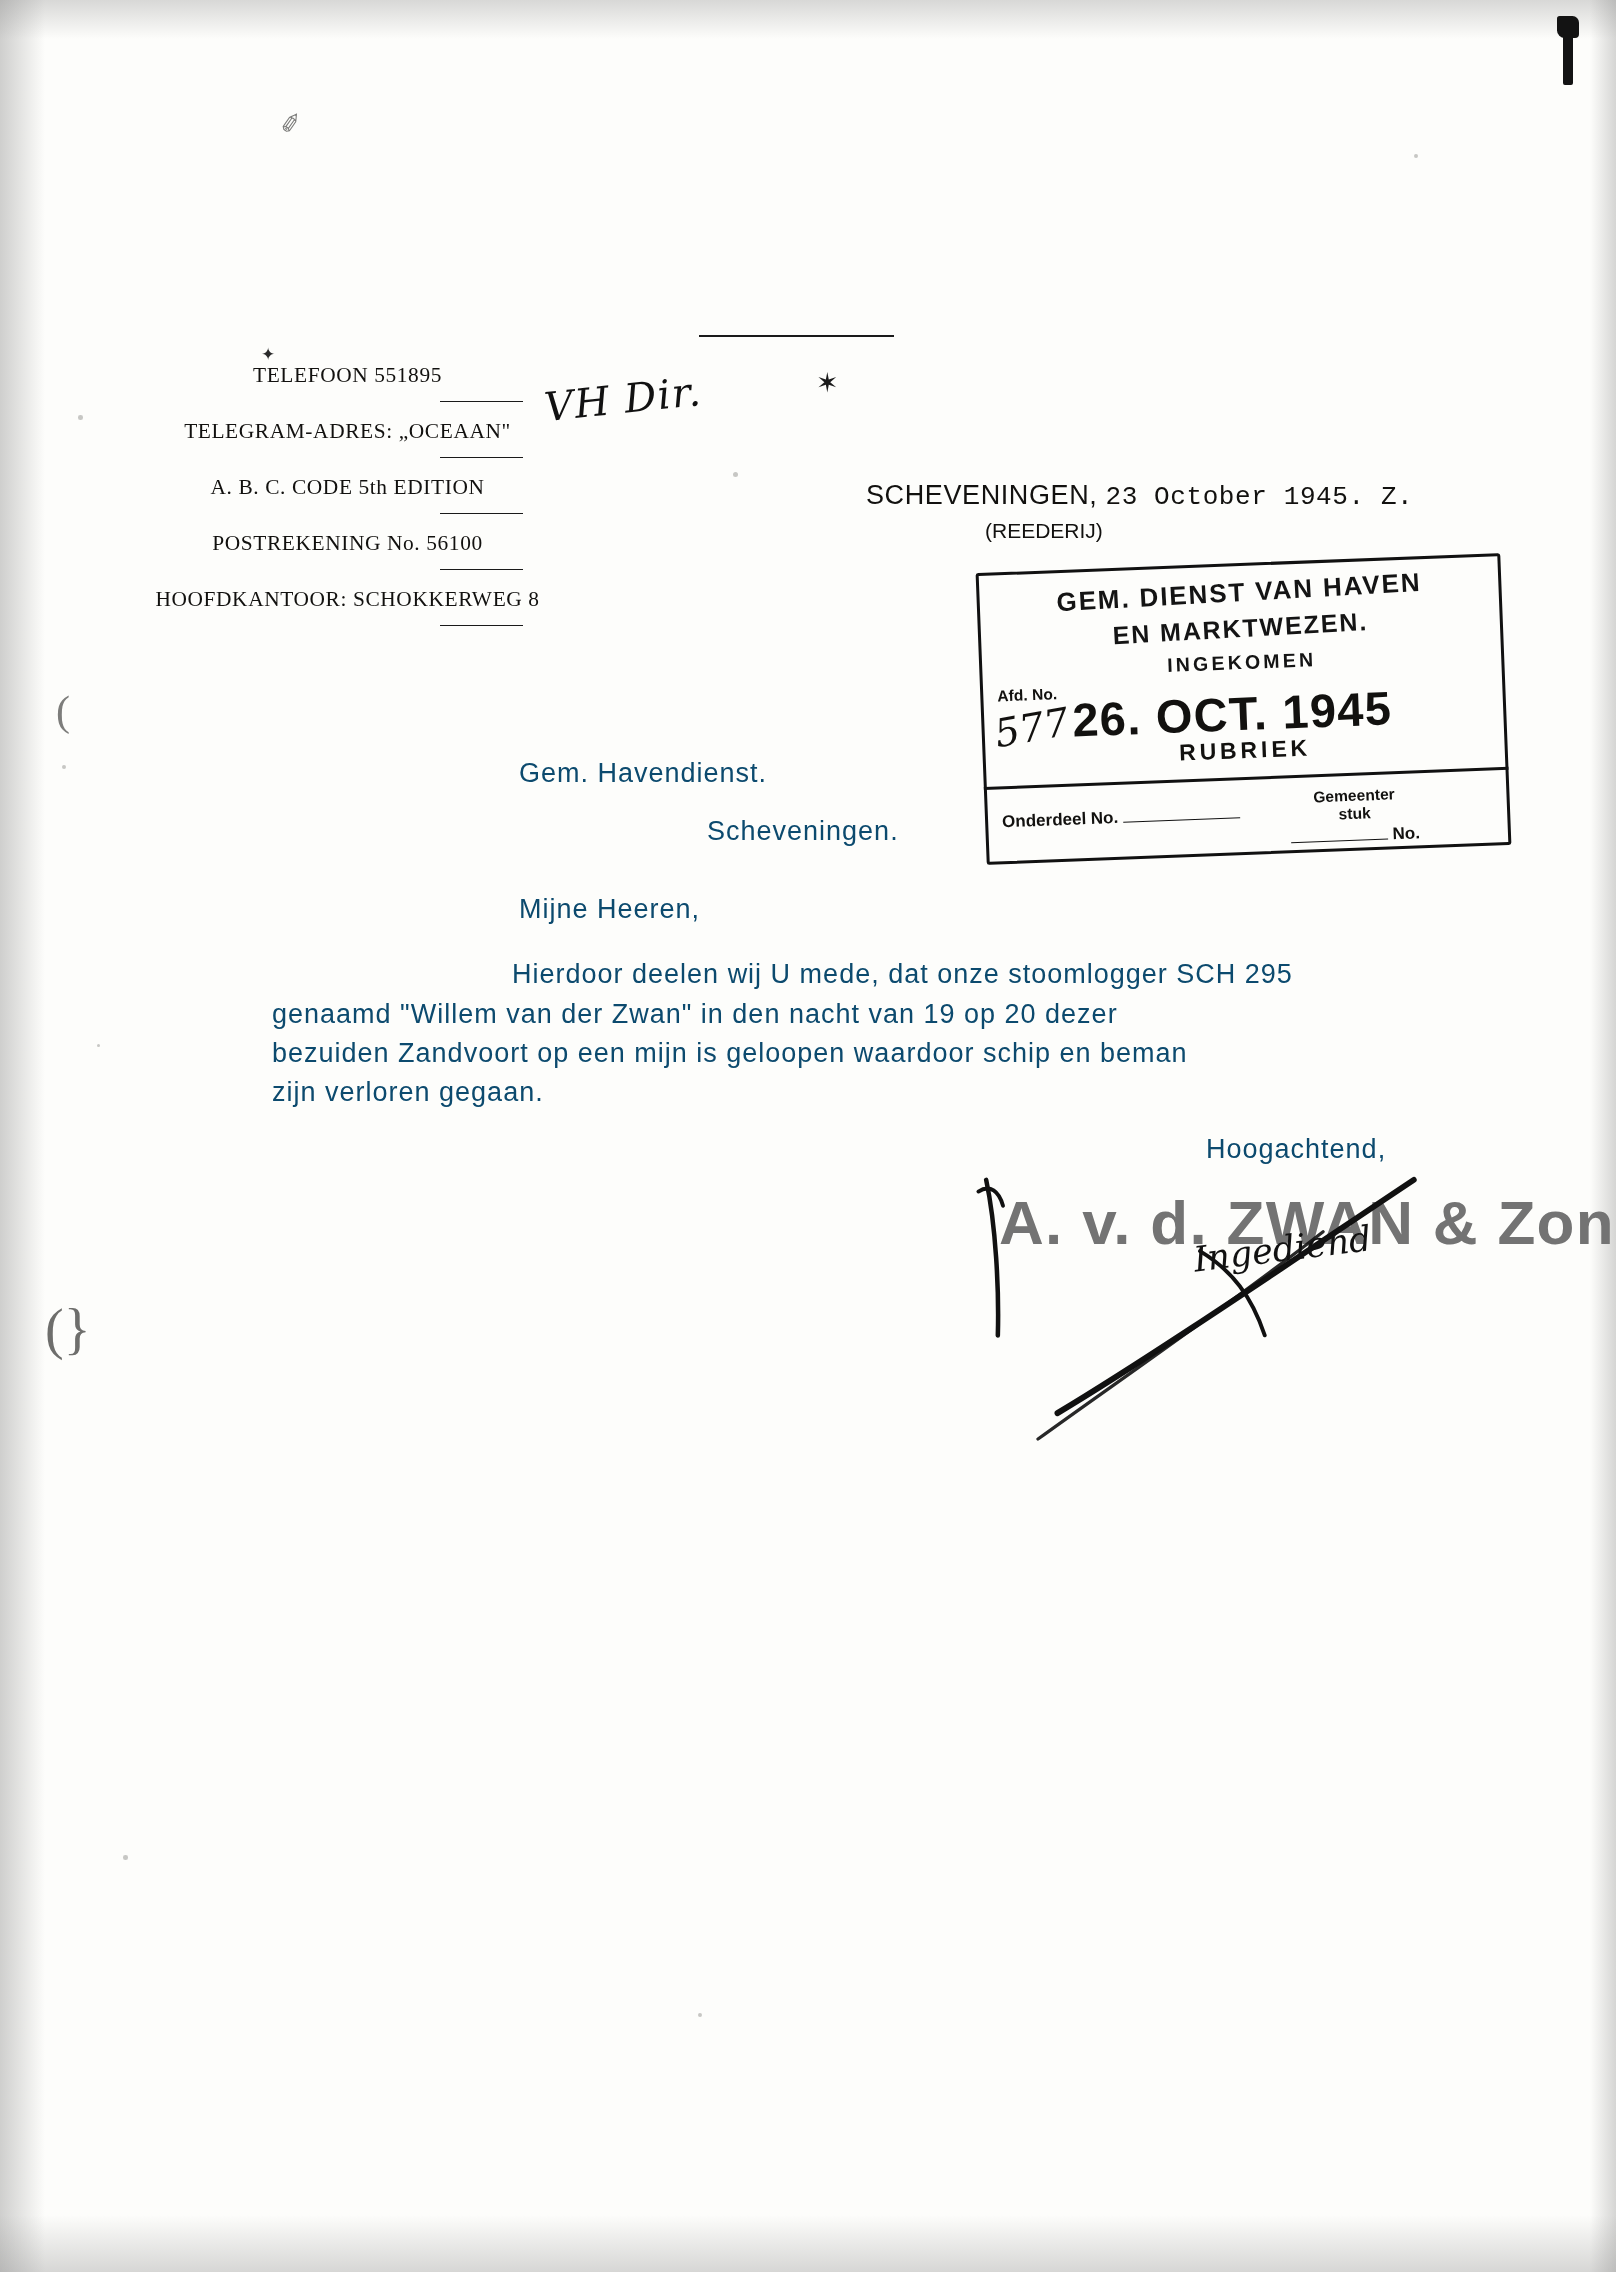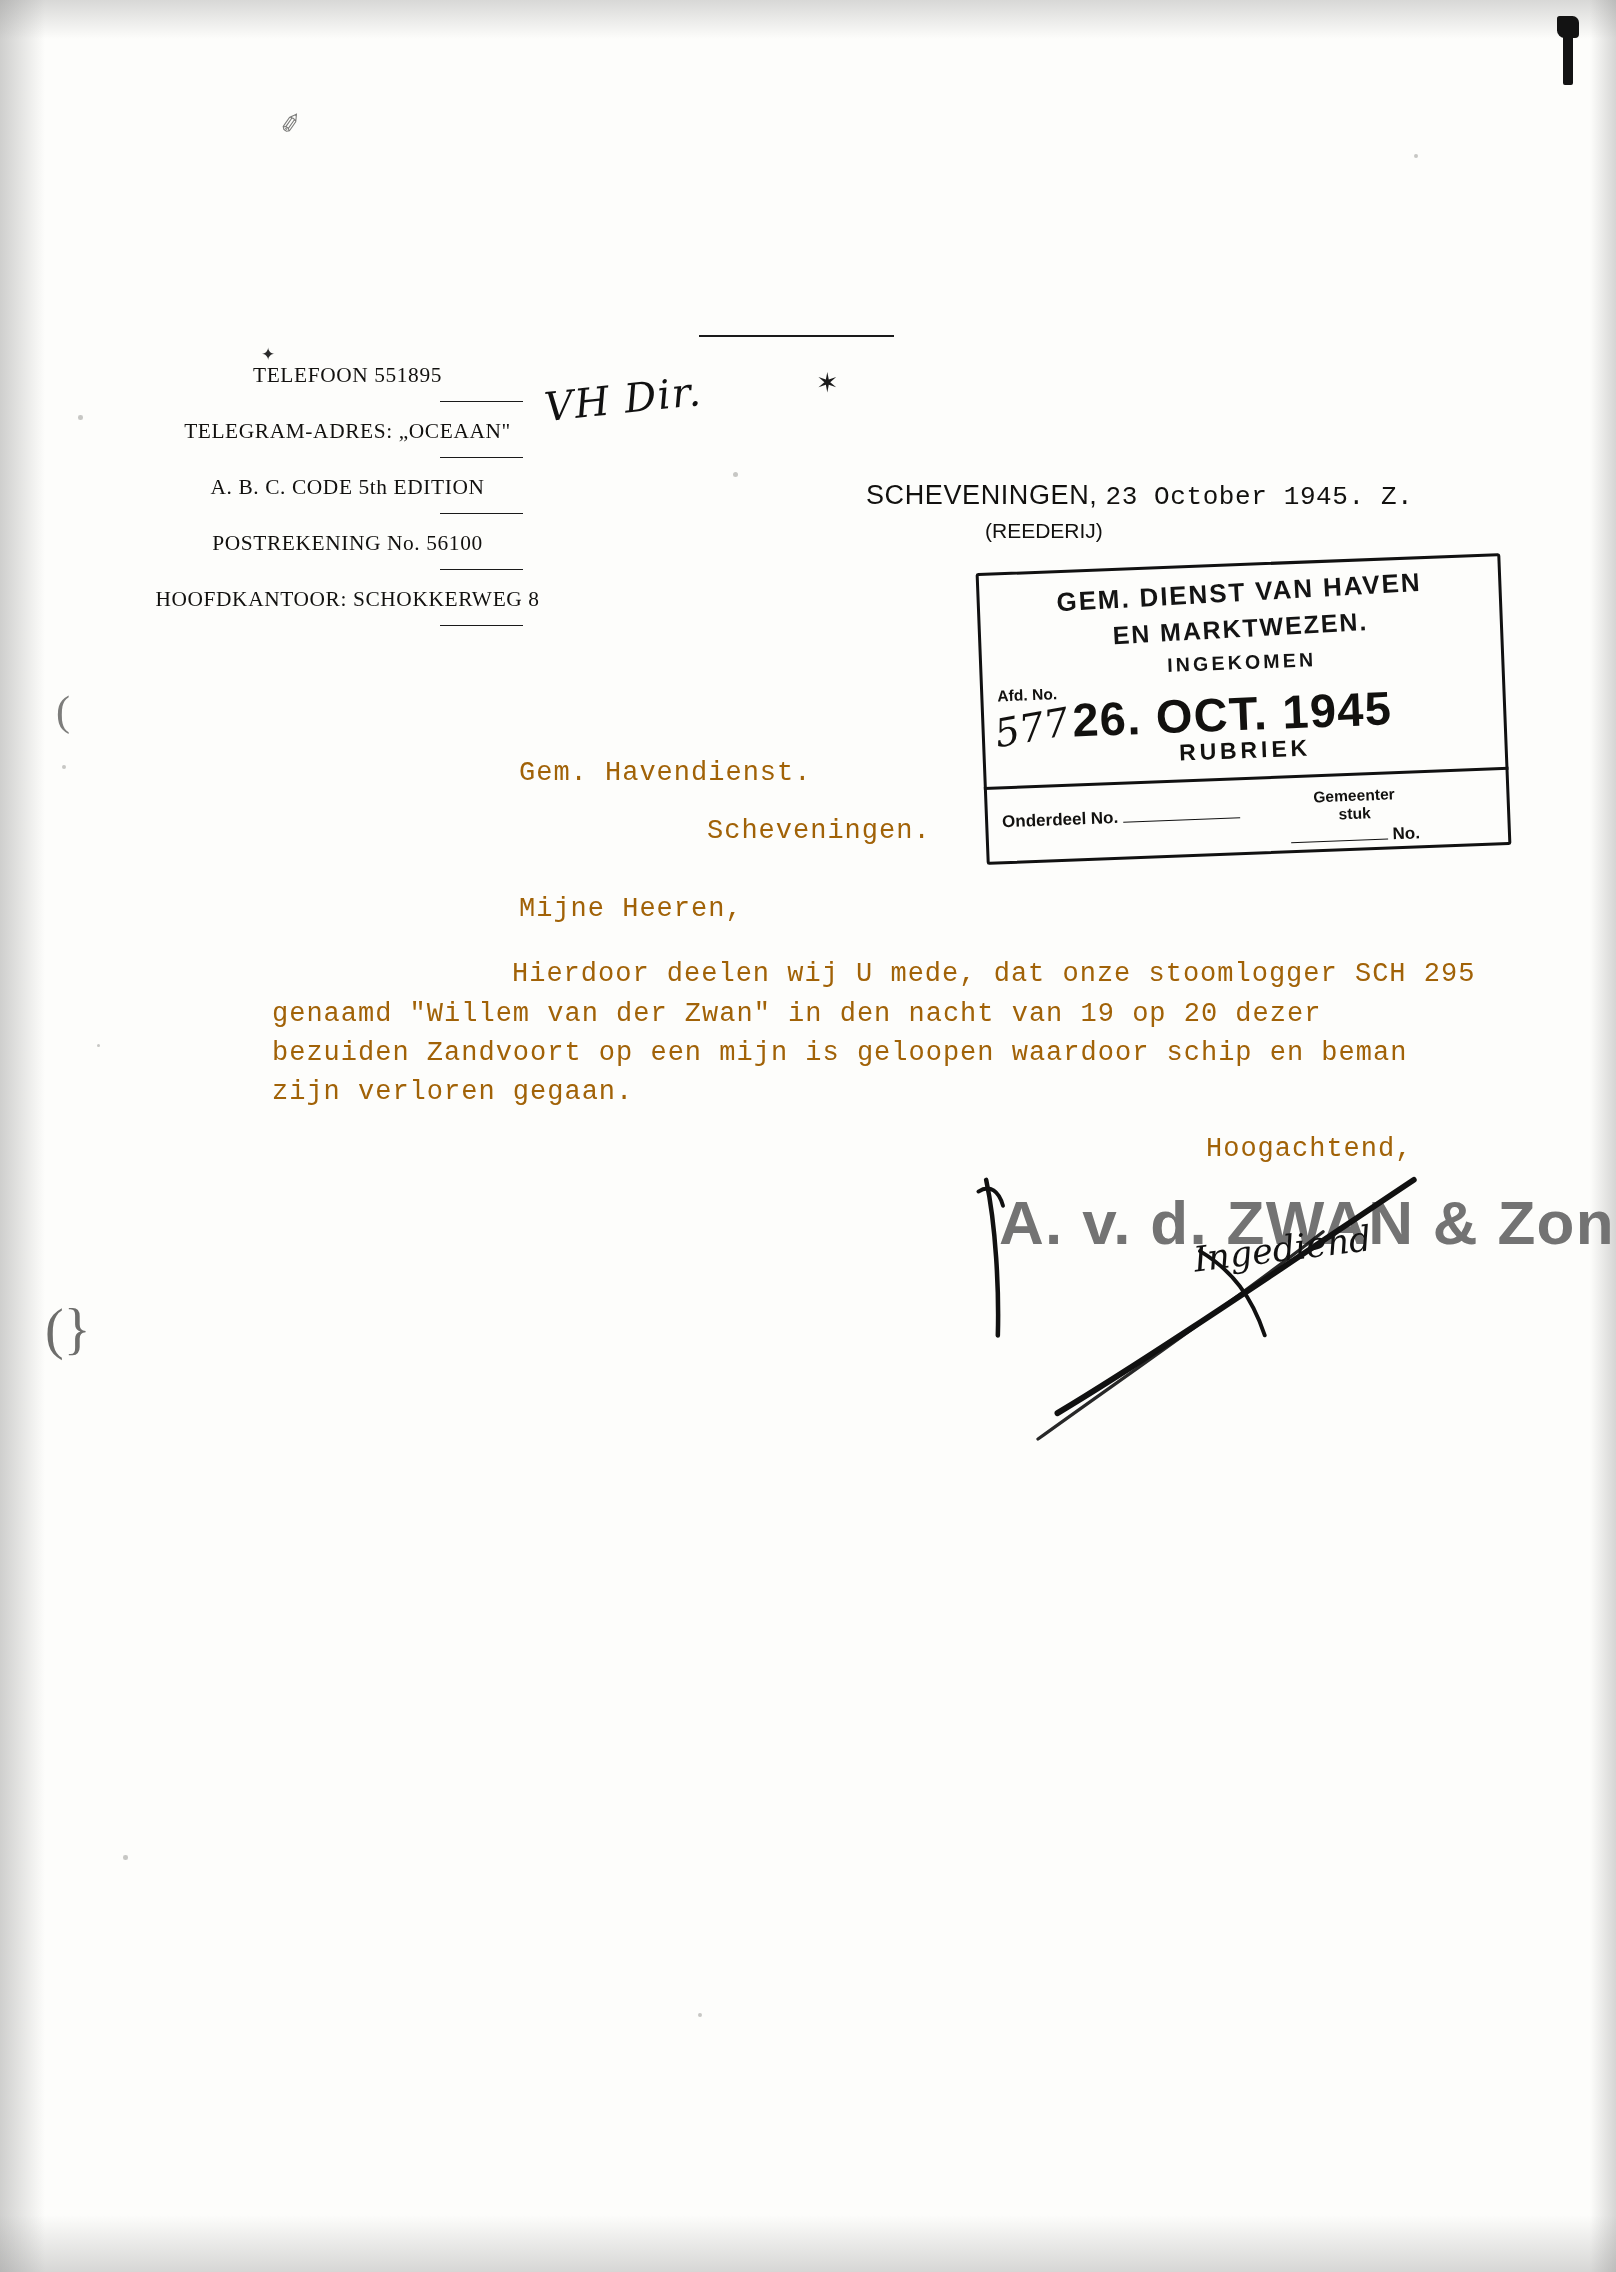--- a/index.html
+++ b/index.html
@@ -278,24 +278,24 @@
   .stamp .foot-right .ul2 {
     display: inline-block;
     width: 97px;
     border-bottom: 1.9px solid #111;
     height: 17px;
   }
 
   
   .typed-block {
     position: absolute;
-    font-family: Liberation Mono, monospace;
+    font-family: Liberation Sans, sans-serif;
     font-size: 27px;
     letter-spacing: 1px;
-    color: #a16207;
+    color: #0c4a6e;
     white-space: nowrap;
   }
   .addressee   { left: 519px;  top: 758px; }
   .addressee2  { left: 707px; top: 816px; }
   .salutation  { left: 519px;  top: 894px; }
   .body-l1     { left: 512px;  top: 959px; }
   .body-l2     { left: 272px;  top: 999px; }
   .body-l3     { left: 272px;  top: 1038px; }
   .body-l4     { left: 272px;  top: 1077px; }
   .closing     { left: 1206px; top: 1134px; }

